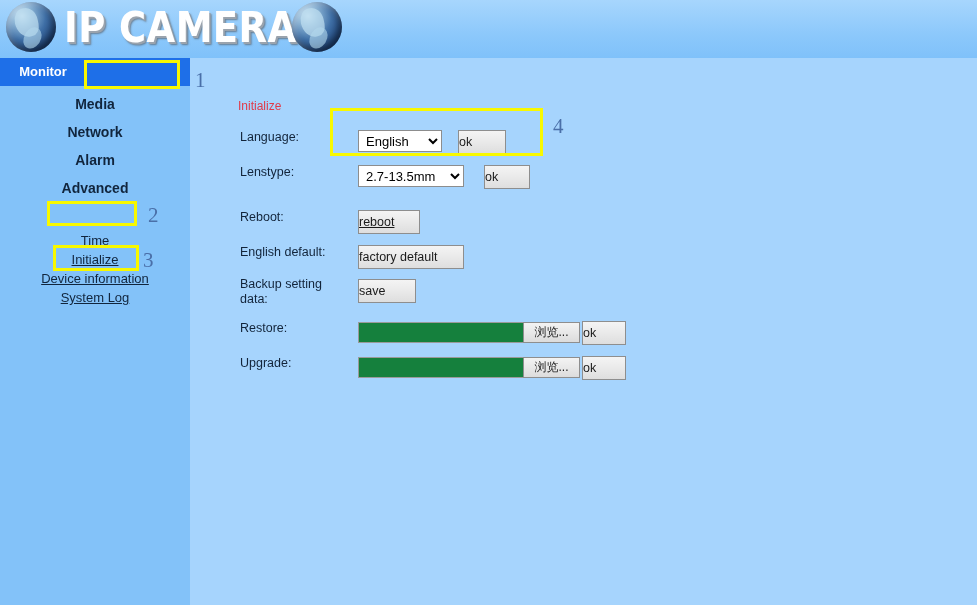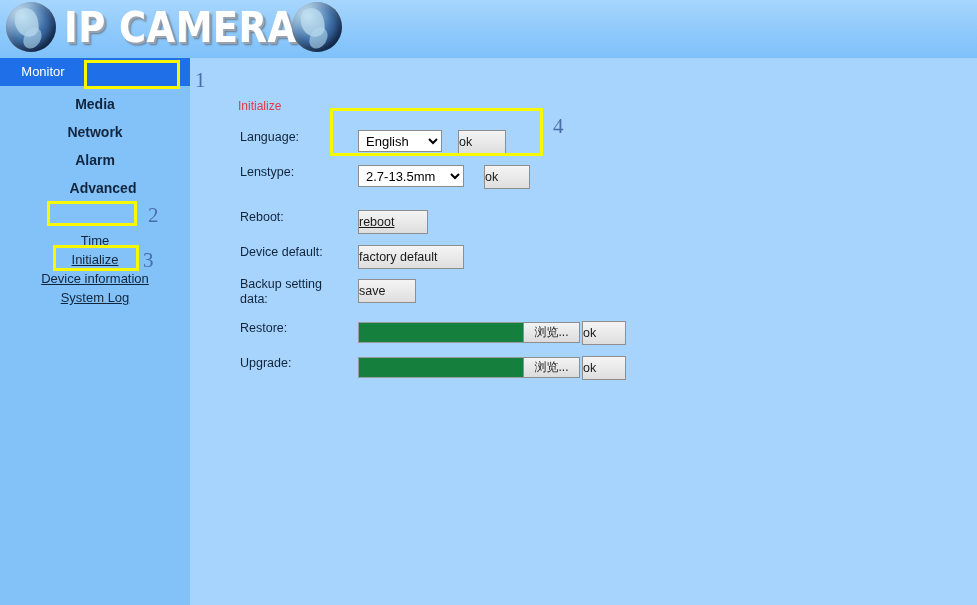--- a/index.html
+++ b/index.html
@@ -92,21 +92,21 @@
     line-height: 28px;
     font-size: 13px;
     text-align: center;
     box-sizing: border-box;
     white-space: nowrap;
   }
   .tab-monitor {
     left: 0;
     width: 86px;
     color: #ffffff;
-    font-weight: normal;
+    font-weight: bold;
   }
   .tab-settings {
     left: 86px;
     width: 89px;
     color: #16212e;
     font-weight: bold;
     background: linear-gradient(to bottom, #e9f3fd 0%, #cfe6fb 55%, #bcdcfa 100%);
     border-top-left-radius: 3px;
     border-top-right-radius: 3px;
   }
@@ -156,21 +156,21 @@
     color: #11253d;
   }
   .nav-sub a {
     color: #11253d;
     text-decoration: underline;
   }
   .nav-item { position: absolute; left: 0; width: 190px; }
   .n-media   { top: 10px; }
   .n-network { top: 38px; }
   .n-alarm   { top: 66px; }
-  .n-advanced{ top: 94px; padding-left: 8px; }
+  .n-advanced{ top: 94px; }
   .n-system  { top: 121px; }
   .n-time    { top: 147px; }
   .n-init    { top: 166px; }
   .n-devinfo { top: 185px; }
   .n-syslog  { top: 204px; }
 
   
   .main {
     position: absolute;
     left: 190px; top: 86px;
@@ -306,23 +306,23 @@
     </select>
     <button class="btn ctrl r-language" style="left:268px; width:48px;">ok</button>
 
     <div class="row-label r-lenstype">Lenstype:</div>
     <select class="sel ctrl r-lenstype" style="left:168px; width:106px;">
       <option>2.7-13.5mm</option>
     </select>
     <button class="btn ctrl r-lenstype" style="left:294px; width:46px;">ok</button>
 
     <div class="row-label r-reboot">Reboot:</div>
-    <button class="btn ctrl r-reboot" style="left:168px; width:70px;text-decoration:underline;">reboot</button>
-
-    <div class="row-label r-factory">Device default:</div>
+    <button class="btn ctrl r-reboot" style="left:168px; width:62px;text-decoration:underline;">reboot</button>
+
+    <div class="row-label r-factory">English default:</div>
     <button class="btn ctrl r-factory" style="left:168px; width:106px;">factory default</button>
 
     <div class="row-label r-backup">Backup setting data:</div>
     <button class="btn ctrl r-backup" style="left:168px; width:58px; top:193px;">save</button>
 
     <div class="row-label r-restore">Restore:</div>
     <div class="file-wrap r-restore" style="left:168px; top:236px;">
       <div class="file-browse">浏览...</div>
     </div>
     <button class="btn ctrl r-restore" style="left:392px; width:44px; top:235px;">ok</button>

